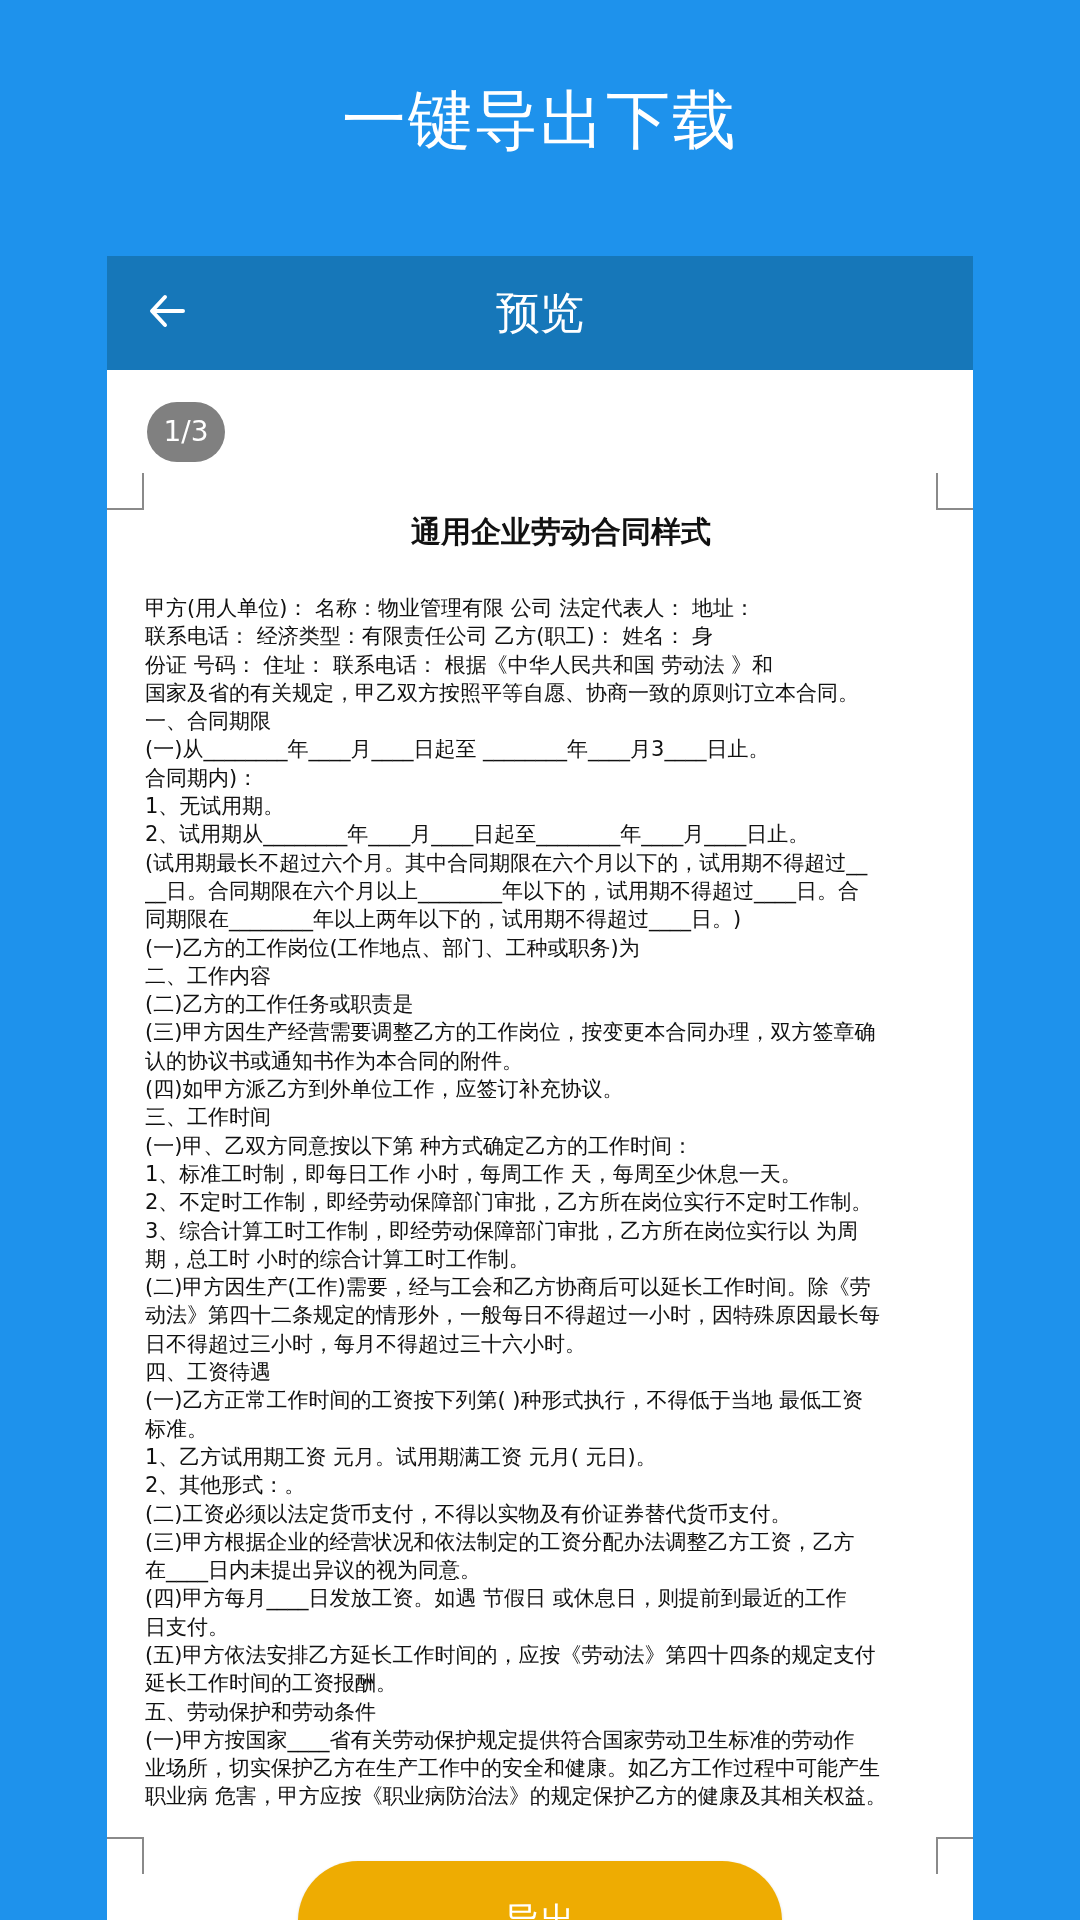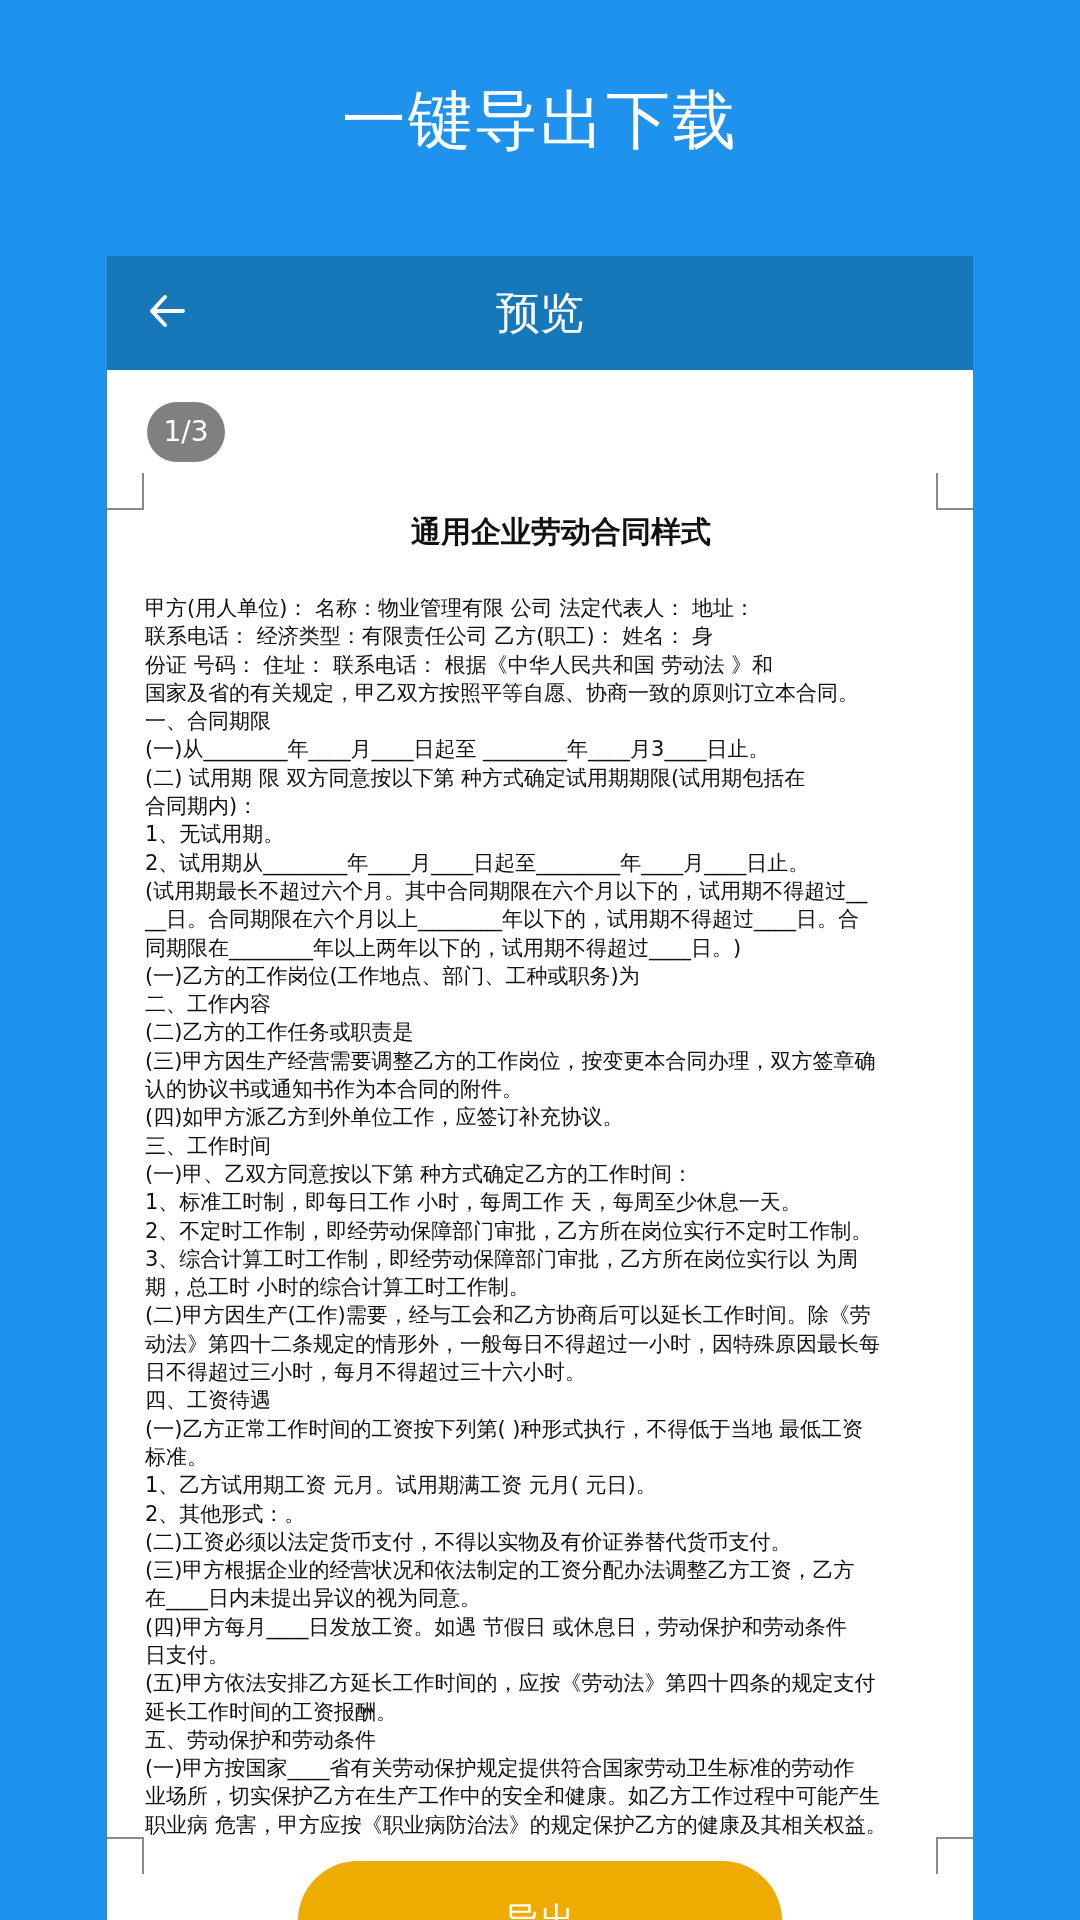--- a/index.html
+++ b/index.html
@@ -81,21 +81,20 @@
 
   <div class="doc-title">通用企业劳动合同样式</div>
 
   <div class="doc-body" id="doc-body">
       <div class="doc-line">甲方(用人单位)：      名称：物业管理有限  公司       法定代表人：      地址：</div>
       <div class="doc-line">联系电话：      经济类型：有限责任公司       乙方(职工)：      姓名：         身</div>
       <div class="doc-line">份证  号码：      住址：      联系电话：      根据《中华人民共和国  劳动法  》和</div>
       <div class="doc-line">国家及省的有关规定，甲乙双方按照平等自愿、协商一致的原则订立本合同。</div>
       <div class="doc-line">一、合同期限</div>
       <div class="doc-line">(一)从________年____月____日起至  ________年____月3____日止。</div>
-      <div class="doc-line">(二) 试用期  限      双方同意按以下第  种方式确定试用期期限(试用期包括在</div>
       <div class="doc-line">合同期内)：</div>
       <div class="doc-line">1、无试用期。</div>
       <div class="doc-line">2、试用期从________年____月____日起至________年____月____日止。</div>
       <div class="doc-line">(试用期最长不超过六个月。其中合同期限在六个月以下的，试用期不得超过__</div>
       <div class="doc-line">__日。合同期限在六个月以上________年以下的，试用期不得超过____日。合</div>
       <div class="doc-line">同期限在________年以上两年以下的，试用期不得超过____日。)</div>
       <div class="doc-line">(一)乙方的工作岗位(工作地点、部门、工种或职务)为</div>
       <div class="doc-line">二、工作内容</div>
       <div class="doc-line">(二)乙方的工作任务或职责是</div>
       <div class="doc-line">(三)甲方因生产经营需要调整乙方的工作岗位，按变更本合同办理，双方签章确</div>
@@ -111,21 +110,21 @@
       <div class="doc-line">动法》第四十二条规定的情形外，一般每日不得超过一小时，因特殊原因最长每</div>
       <div class="doc-line">日不得超过三小时，每月不得超过三十六小时。</div>
       <div class="doc-line">四、工资待遇</div>
       <div class="doc-line">(一)乙方正常工作时间的工资按下列第( )种形式执行，不得低于当地  最低工资</div>
       <div class="doc-line">标准。</div>
       <div class="doc-line">1、乙方试用期工资  元月。试用期满工资  元月(  元日)。</div>
       <div class="doc-line">2、其他形式：。</div>
       <div class="doc-line">(二)工资必须以法定货币支付，不得以实物及有价证券替代货币支付。</div>
       <div class="doc-line">(三)甲方根据企业的经营状况和依法制定的工资分配办法调整乙方工资，乙方</div>
       <div class="doc-line">在____日内未提出异议的视为同意。</div>
-      <div class="doc-line">(四)甲方每月____日发放工资。如遇  节假日  或休息日，劳动保护和劳动条件</div>
+      <div class="doc-line">(四)甲方每月____日发放工资。如遇  节假日  或休息日，则提前到最近的工作</div>
       <div class="doc-line">日支付。</div>
       <div class="doc-line">(五)甲方依法安排乙方延长工作时间的，应按《劳动法》第四十四条的规定支付</div>
       <div class="doc-line">延长工作时间的工资报酬。</div>
       <div class="doc-line">五、劳动保护和劳动条件</div>
       <div class="doc-line">(一)甲方按国家____省有关劳动保护规定提供符合国家劳动卫生标准的劳动作</div>
       <div class="doc-line">业场所，切实保护乙方在生产工作中的安全和健康。如乙方工作过程中可能产生</div>
       <div class="doc-line">职业病  危害，甲方应按《职业病防治法》的规定保护乙方的健康及其相关权益。</div>
     </div>
 
   <div class="export-btn">导出</div>

